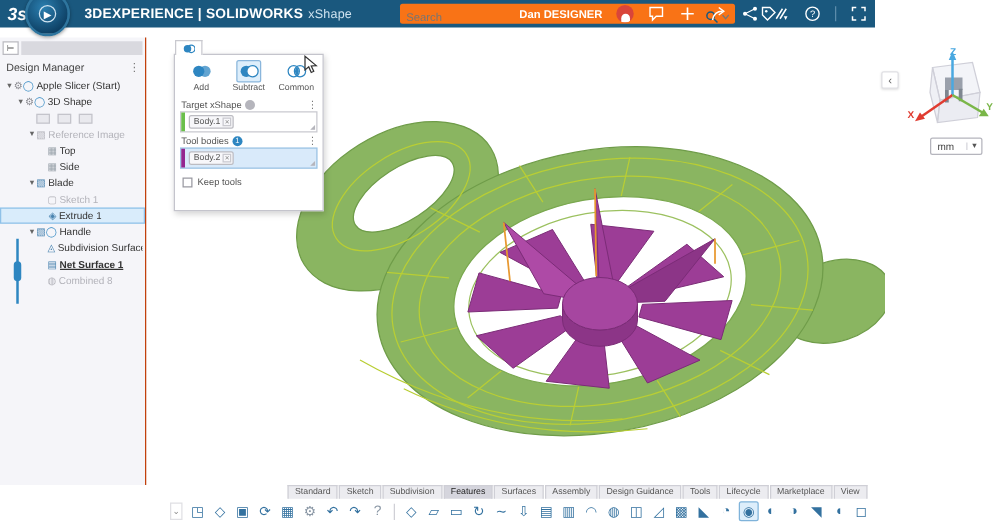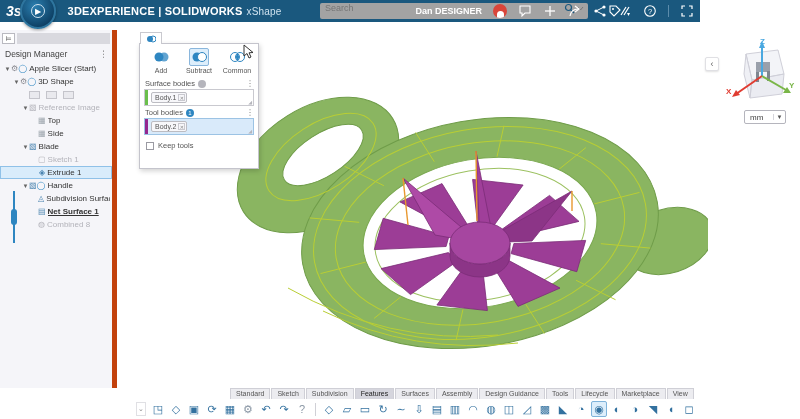--- a/index.html
+++ b/index.html
@@ -13,36 +13,36 @@
   .ds-logo { margin-left:6px; color:#fff; font-size:14px; font-style:italic; font-weight:bold; }
   .compass { position:absolute; left:20px; top:-7px; width:36px; height:36px; border-radius:50%;
     background:radial-gradient(circle at 40% 35%, #2b7fb0, #0d3f63 75%);
     border:2px solid #2e759e; z-index:31; display:flex; align-items:center; justify-content:center;
     box-shadow:0 1px 3px rgba(0,0,0,.4); }
   .compass .play { width:14px; height:14px; border:1px solid #cfe3f0; border-radius:50%;
     display:flex; align-items:center; justify-content:center; color:#fff; font-size:8px; }
   .brand { margin-left:46px; color:#fff; font-size:11px; font-weight:bold; letter-spacing:.2px; }
   .brand .light { font-weight:normal; color:#cfe3f0; font-size:10px; margin-left:4px; }
   .search-wrap { position:absolute; left:320px; top:3px; width:268px; height:16px;
-    background:#a3a3a3; border-radius:2px; display:flex; align-items:flex-start; }
+    background:#f97316; border-radius:2px; display:flex; align-items:flex-end; }
   .search-input { flex:1; border:none; outline:none; font-size:9px; padding:0 5px; color:#333;
     font-family:"Liberation Sans", sans-serif; background:transparent; }
   .search-icons { display:flex; align-items:center; gap:2px; padding-right:4px; color:#1a587e; }
   .tag-icon { margin-left:10px; }
   .tb-right { position:absolute; right:6px; top:0; height:22px; display:flex; align-items:center; gap:11px; }
   .user-name { color:#fff; font-size:9px; font-weight:bold; }
   .avatar { width:14px; height:14px; border-radius:50%; background:#d9453a; position:relative;
     display:flex; align-items:flex-end; justify-content:center; overflow:hidden; }
   .avatar .bust { width:7px; height:7px; background:#fff; border-radius:50% 50% 0 0; }
   .tb-ic { width:14px; height:14px; display:flex; align-items:center; justify-content:center; }
   .tb-sep { width:1px; height:12px; background:#5c8cab; }
 
   
   .left-panel { position:absolute; left:0; top:30px; width:117px; height:358px;
-    background:#f5f5f9; border-right:5px solid #c2410c; z-index:10; }
+    background:#f5f5f9; border-right:1px solid #c2410c; z-index:10; }
   .lp-tabrow { display:flex; align-items:center; height:13px; margin:2px 2px 0 2px; gap:2px; }
   .lp-tabicon { width:13px; height:11px; border:1px solid #b9b9c0; background:#fff; color:#555;
     font-size:7px; display:flex; align-items:center; justify-content:center; }
   .lp-tabblock { flex:1; height:11px; background:#d9d9df; }
   .lp-header { display:flex; align-items:center; justify-content:space-between;
     padding:4px 4px 3px 5px; }
   .lp-title { font-size:8.5px; color:#444; }
   .kebab { color:#777; font-size:9px; line-height:6px; }
   .tree { position:relative; font-size:8px; color:#333; }
   .tree-row { display:flex; align-items:center; height:13px; position:relative; padding-right:2px; }
@@ -387,21 +387,21 @@
             <svg width="17" height="16" viewBox="0 0 17 16">
               <circle cx="6" cy="8" r="4.5" fill="none" stroke="#2e86c1"></circle>
               <circle cx="11" cy="8" r="4.5" fill="none" stroke="#2e86c1"></circle>
               <path d="M8.5 4.6 a4.5 4.5 0 0 1 0 6.8 a4.5 4.5 0 0 1 0 -6.8z" fill="#2e86c1"></path>
             </svg>
           </span>
           <span class="bool-lbl">Common</span>
         </div>
       </div>
     <div class="sec-row">
-      <span class="sec-lbl">Surface bodies</span>
+      <span class="sec-lbl">Target xShape</span>
       <span class="badge gray"></span>
       <span class="sec-kebab">⋮</span>
     </div>
     <div class="field">
       <span class="fbar green"></span>
       <span class="chip">
         <span>Body.1</span>
           <span class="x">✕</span>
       </span>
       <span class="resize-corner">◢</span>

